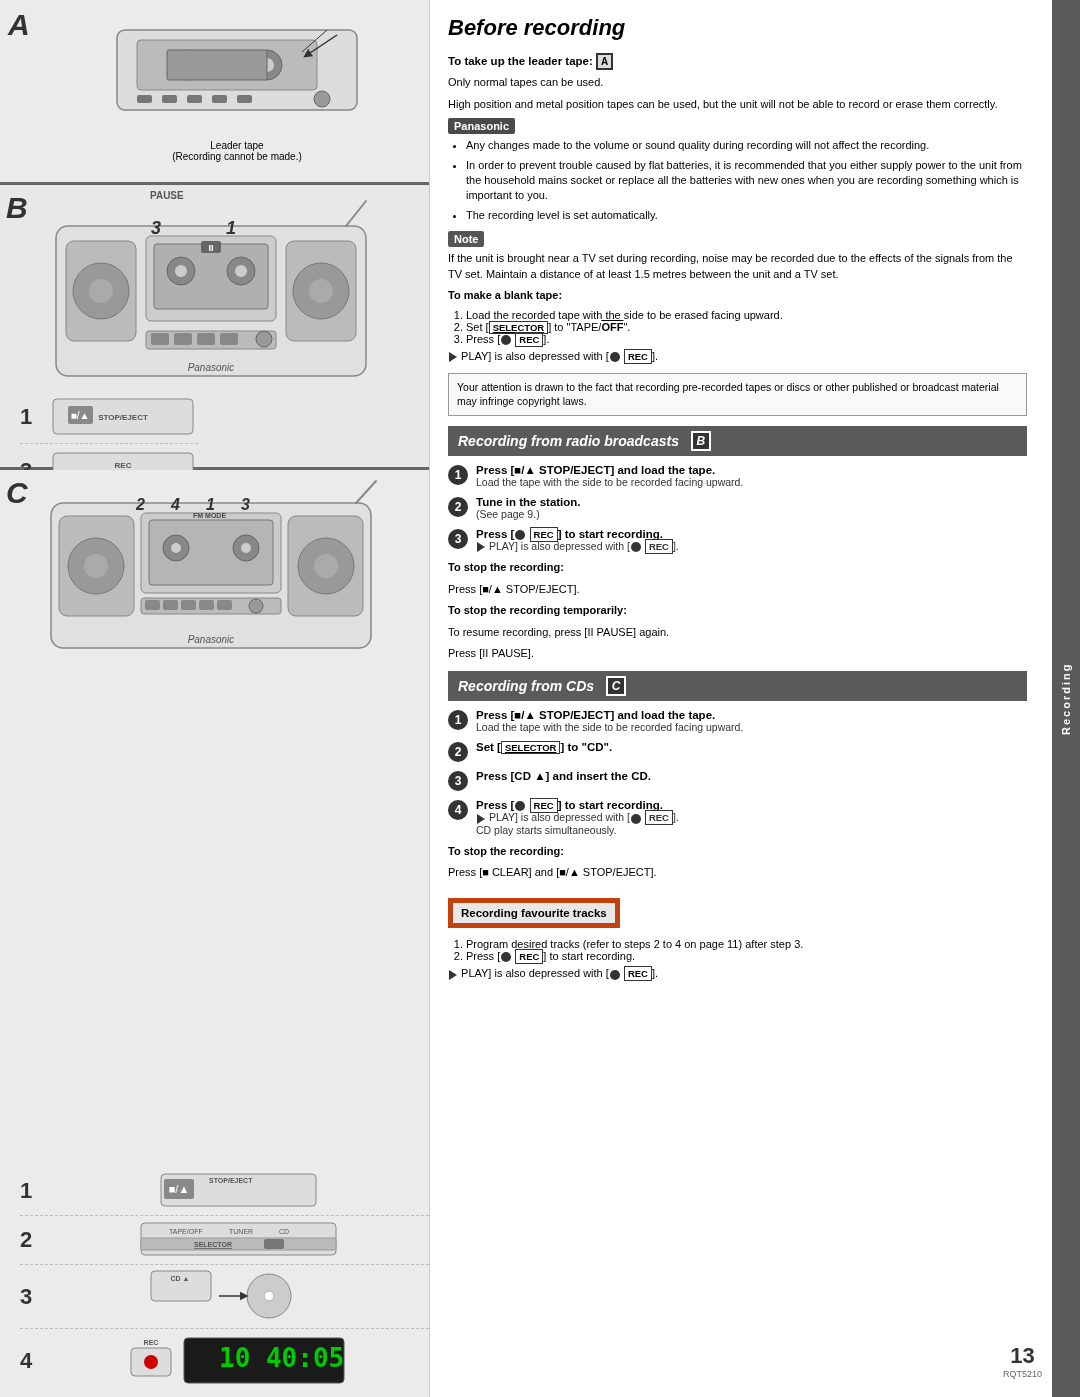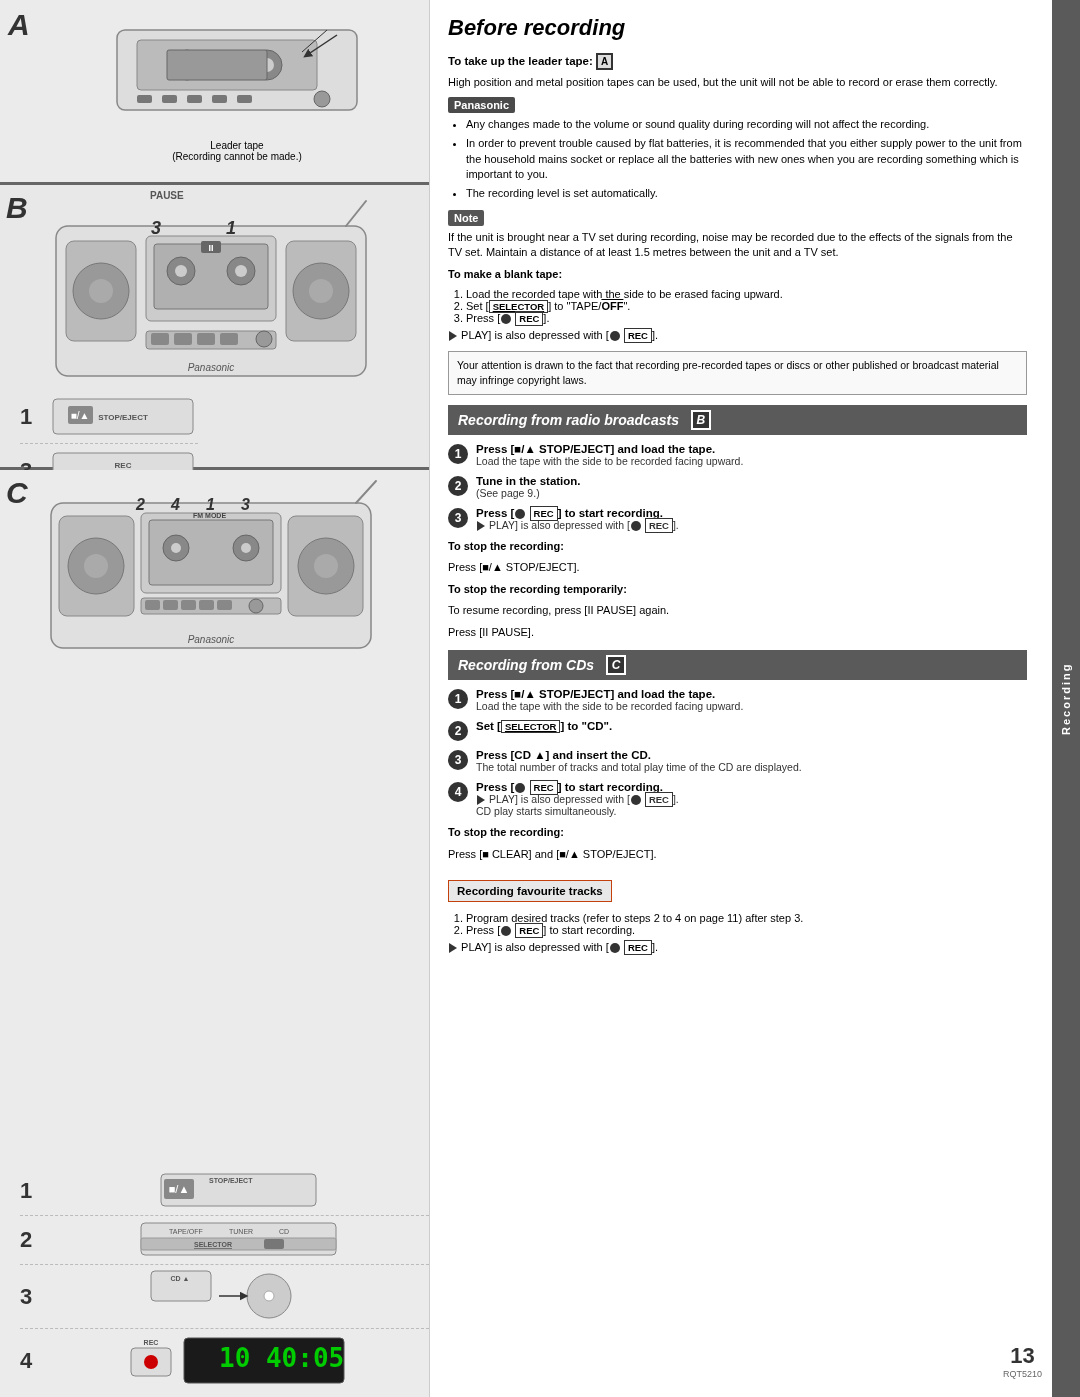--- a/index.html
+++ b/index.html
@@ -137,21 +137,21 @@
     .warning-box {
       border: 1px solid #999;
       background: #f9f9f9;
       padding: 6px 8px;
       font-size: 10.5px;
       margin: 8px 0;
       line-height: 1.4;
     }
 
     .fav-tracks-box {
-      border: 1px solid #c2410c;
+      border: 5px solid #c2410c;
       background: #e8e8e8;
       padding: 4px 8px;
       font-weight: bold;
       font-size: 11.5px;
       margin: 8px 0 4px 0;
       display: inline-block;
     }
 
     .rec-label-box {
       background: #5a5a5a;
@@ -543,20 +543,21 @@
 <div class="right-panel">
 
   <div class="rec-label-box">Recording</div>
 
   <h1 class="page-title" style="margin-right:35px;">Before recording</h1>
 
   <p>
     <span class="bold-label">To take up the leader tape:</span>
     <b> <span style="border:2px solid #333; padding:1px 3px; font-size:10px; font-weight:bold; background:#ddd;">A</span></b>
   </p>
+  <p style="margin-right:35px;">Only normal tapes can be used.</p>
   <p style="margin-right:35px;">High position and metal position tapes can be used, but the unit will not be able to record or erase them correctly.</p>
 
   <div style="margin: 6px 35px 4px 0;">
     <div class="references-box">Panasonic</div>
     <ul class="bullet-list">
       <li>Any changes made to the volume or sound quality during recording will not affect the recording.</li>
       <li>In order to prevent trouble caused by flat batteries, it is recommended that you either supply power to the unit from the household mains socket or replace all the batteries with new ones when you are recording something which is important to you.</li>
       <li>The recording level is set automatically.</li>
     </ul>
   </div>
@@ -631,21 +632,20 @@
     <div class="step-block">
       <div class="step-circle">2</div>
       <div class="step-content">
         <div class="step-title">Set [<span class="selector-box">SELECTOR</span>] to "CD".</div>
       </div>
     </div>
     <div class="step-block">
       <div class="step-circle">3</div>
       <div class="step-content">
         <div class="step-title">Press [CD ▲] and insert the CD.</div>
-        <div class="step-sub">The total number of tracks and total play time of the CD are displayed.</div>
       </div>
     </div>
     <div class="step-block">
       <div class="step-circle">4</div>
       <div class="step-content">
         <div class="step-title">Press [<span class="rec-btn"></span> <span class="inline-box">REC</span>] to start recording.</div>
         <div class="step-sub"><span class="play-tri"></span> PLAY] is also depressed with [<span class="rec-btn"></span> <span class="inline-box">REC</span>].</div>
         <div class="step-sub">CD play starts simultaneously.</div>
       </div>
     </div>

